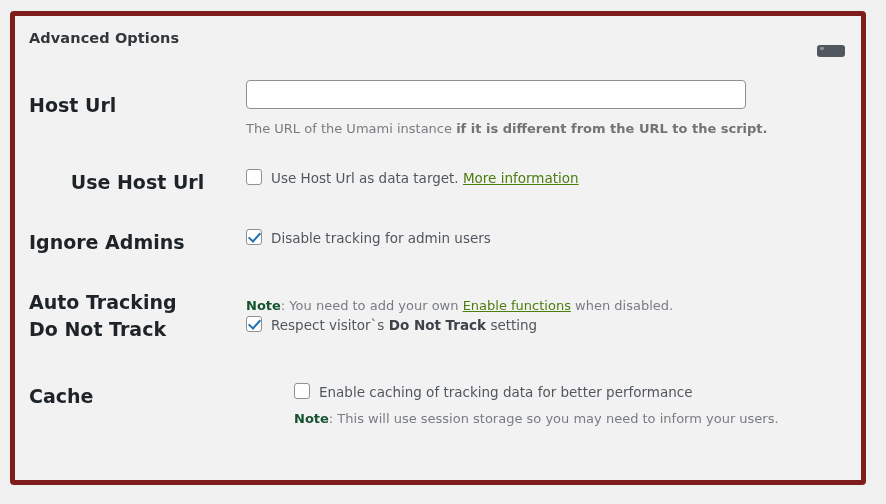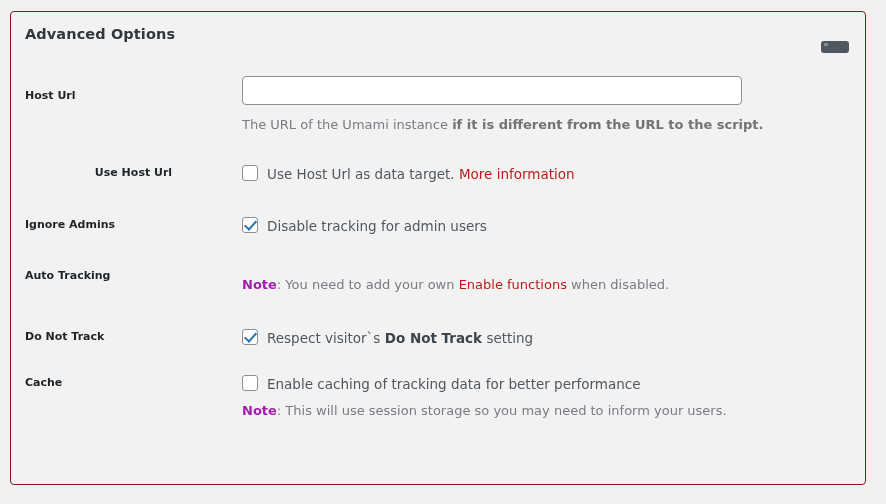--- a/index.html
+++ b/index.html
@@ -17,21 +17,21 @@
   }
 
   .panel {
     position: absolute;
     left: 10px;
     top: 11px;
     width: 856px;
     height: 474px;
     box-sizing: border-box;
     background: #f2f2f2;
-    border: 1px solid #7f1d1d;
+    border: 5px solid #7f1d1d;
     border-radius: 4px;
   }
 
   .panel-header {
     position: relative;
     height: 44px;
     padding: 0 14px;
     display: flex;
     align-items: center;
   }
@@ -73,37 +73,37 @@
 
   .row {
     display: flex;
     align-items: flex-start;
     padding: 0 14px;
   }
 
   .row-label {
     flex: 0 0 217px;
     font-weight: bold;
-    font-size: 11px;
+    font-size: 19px;
     color: #1d2327;
     line-height: 1.4;
   }
 
   .row-field {
     flex: 1 1 auto;
     min-width: 0;
   }
 
   
   #row-host-url   { margin-top: 20px; }
   #row-use-host   { margin-top: 29px; text-align: center; }
   #row-ignore     { margin-top: 33px; }
   #row-auto       { margin-top: 32px; }
-  #row-dnt        { margin-top: 34px; }
-  #row-cache      { margin-top: 26px; }
+  #row-dnt        { }
+  #row-cache      { margin-top: 39px; gap: 48px; }
 
   #row-host-url .row-label { padding-top: 12px; }
 
   .text-input {
     box-sizing: border-box;
     width: 500px;
     height: 29px;
     padding: 3px 8px;
     font-family: "DejaVu Sans", "Liberation Sans", sans-serif;
     font-size: 13px;
@@ -162,31 +162,32 @@
   }
 
   .check-text {
     font-size: 13.5px;
     color: #50575e;
     padding-top: 1px;
   }
   .check-text b { color: #3c434a; font-weight: bold; }
 
   .link {
-    color: #b91c1c;
+    color: #4d7c0f;
+    text-decoration: underline;
     cursor: pointer;
   }
 
   .note {
     margin-top: 8px;
     font-size: 13px;
     color: #787c82;
     line-height: 1.5;
   }
-  .note b { color: #a21caf; font-weight: bold; }
+  .note b { color: #14532d; font-weight: bold; }
 </style>
 </head>
 <body>
 
 <div class="panel">
 
   <div class="panel-header">
     <span class="panel-title">Advanced Options</span>
     <button class="collapse-toggle">
       <span class="bar"></span>

